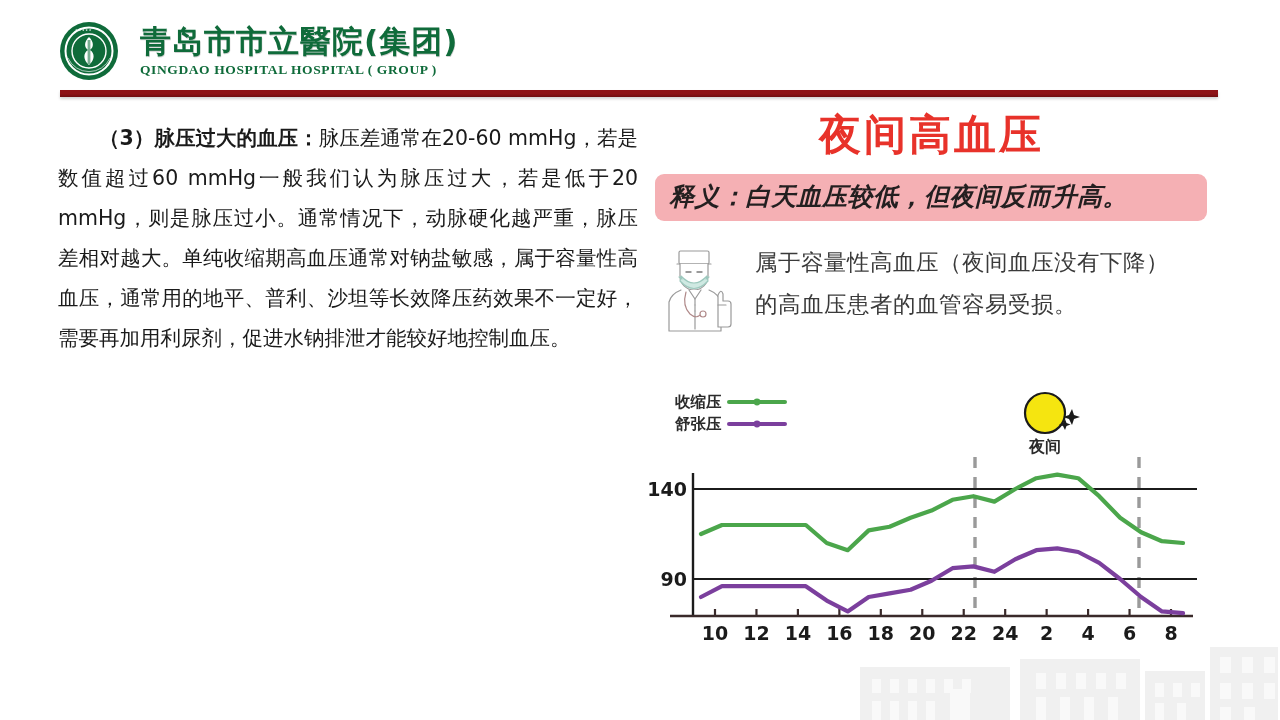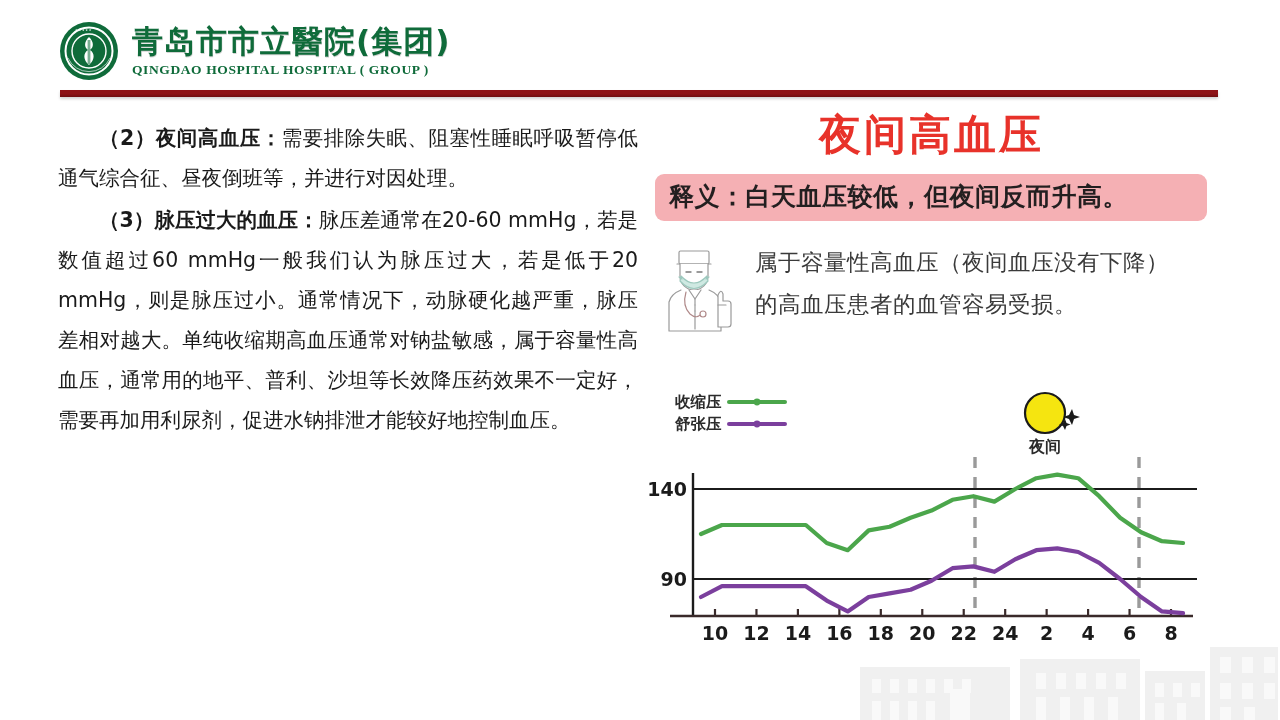--- a/index.html
+++ b/index.html
@@ -6,21 +6,21 @@
   html, body {
     width: 1280px; height: 720px;
     background: #ffffff;
     font-family: "Liberation Sans", "DejaVu Sans", sans-serif;
     overflow: hidden;
   }
   #page { position: relative; width: 1280px; height: 720px; background: #fff; }
 
   
   #header { position: absolute; left: 0; top: 0; width: 1280px; height: 105px; }
-  #logo-block { position: absolute; left: 58px; top: 20px; display: flex; align-items: center; gap: 12px; }
+  #logo-block { position: absolute; left: 58px; top: 20px; display: flex; align-items: center; gap: 20px; }
   #logo-emblem { width: 62px; height: 62px; flex: 0 0 62px; }
   #logo-text { display: flex; flex-direction: column; justify-content: center; }
   #logo-cn {
     font-family: "DejaVu Sans", "Liberation Sans", sans-serif;
     font-size: 31px; font-weight: bold; color: #0f6b3a;
     letter-spacing: 1px; line-height: 1.12;
     text-shadow: 0.6px 0.6px 0 rgba(0,0,0,0.18);
   }
   #logo-en {
     font-family: "Liberation Serif", "DejaVu Serif", serif;
@@ -57,20 +57,21 @@
     font-size: 42px; font-weight: bold; color: #e8322a;
     letter-spacing: 3px; text-align: center; width: 545px;
     line-height: 1.1; margin-left: 4px;
   }
 
   #definition-box {
     margin-top: 16px; width: 552px; min-height: 44px;
     background: #f5b0b4; border-radius: 9px;
     display: flex; align-items: center;
     padding: 6px 14px 8px 14px;
+    font-style: italic;
   }
   #definition-text {
     font-family: "DejaVu Sans", "Liberation Sans", sans-serif;
     font-size: 25px; font-weight: bold; color: #231f20; letter-spacing: 0.5px;
     white-space: nowrap;
   }
 
   #doctor-note { margin-top: 20px; display: flex; align-items: flex-start; gap: 14px; }
   #doctor-figure { width: 86px; height: 92px; flex: 0 0 86px; margin-top: 2px; }
   #doctor-lines {
@@ -107,21 +108,20 @@
       <div id="logo-text">
         <div id="logo-cn">青岛市市立醫院(集团)</div>
         <div id="logo-en">QINGDAO HOSPITAL HOSPITAL ( GROUP )</div>
       </div>
     </div>
 
     <div id="header-rule"></div>
   </div>
 
   <div id="left-col">
-    <p class="para"><span class="lead">（2）夜间高血压：</span><span>需要排除失眠、阻塞性睡眠呼吸暂停低通气综合征、昼夜倒班等，并进行对因处理。</span></p>
     <p class="para"><span class="lead">（3）脉压过大的血压：</span><span>脉压差通常在20-60 mmHg，若是数值超过60 mmHg一般我们认为脉压过大，若是低于20 mmHg，则是脉压过小。通常情况下，动脉硬化越严重，脉压差相对越大。单纯收缩期高血压通常对钠盐敏感，属于容量性高血压，通常用的地平、普利、沙坦等长效降压药效果不一定好，需要再加用利尿剂，促进水钠排泄才能较好地控制血压。</span></p>
   </div>
 
   <div id="right-col">
 
     <div id="nocturnal-title">夜间高血压</div>
 
     <div id="definition-box">
       <span id="definition-text">释义：白天血压较低，但夜间反而升高。</span>
     </div>

